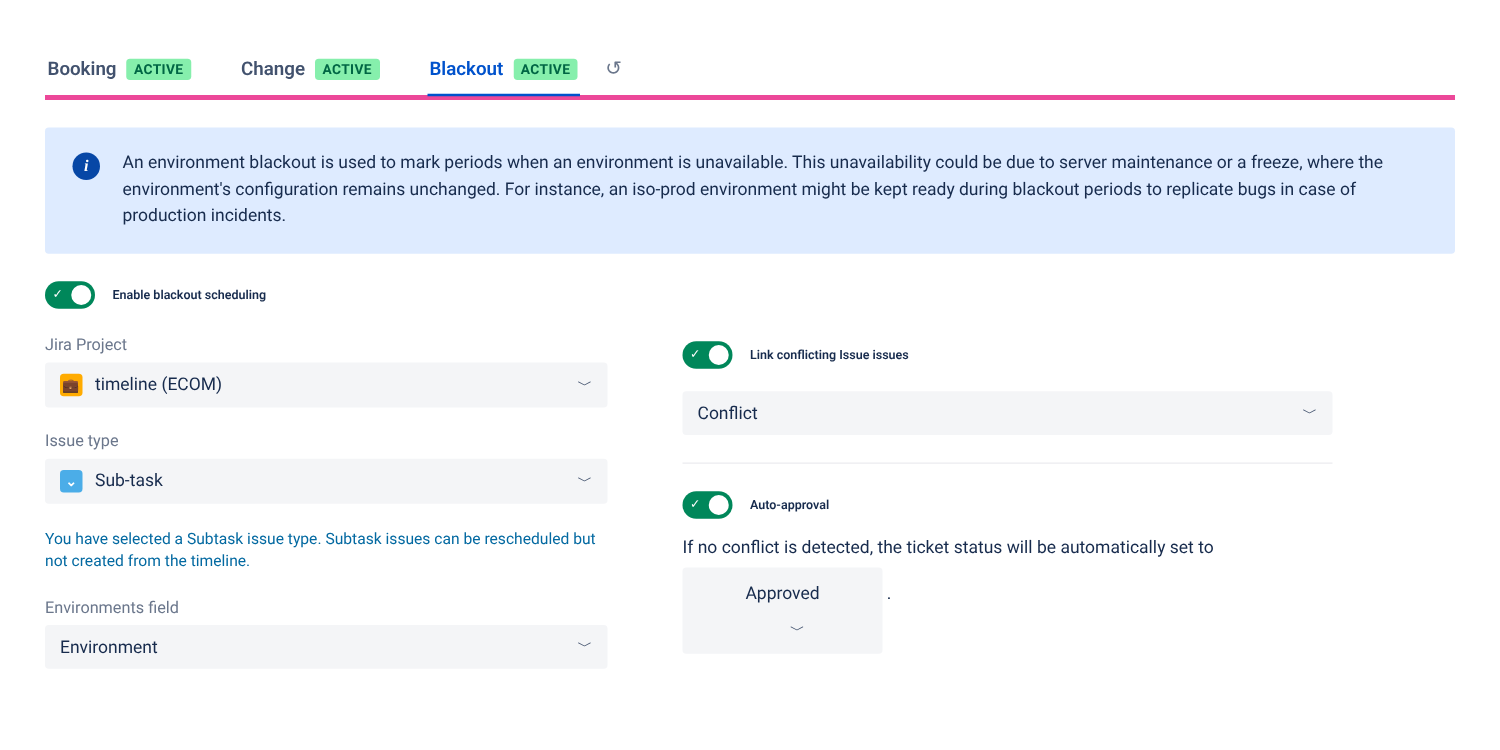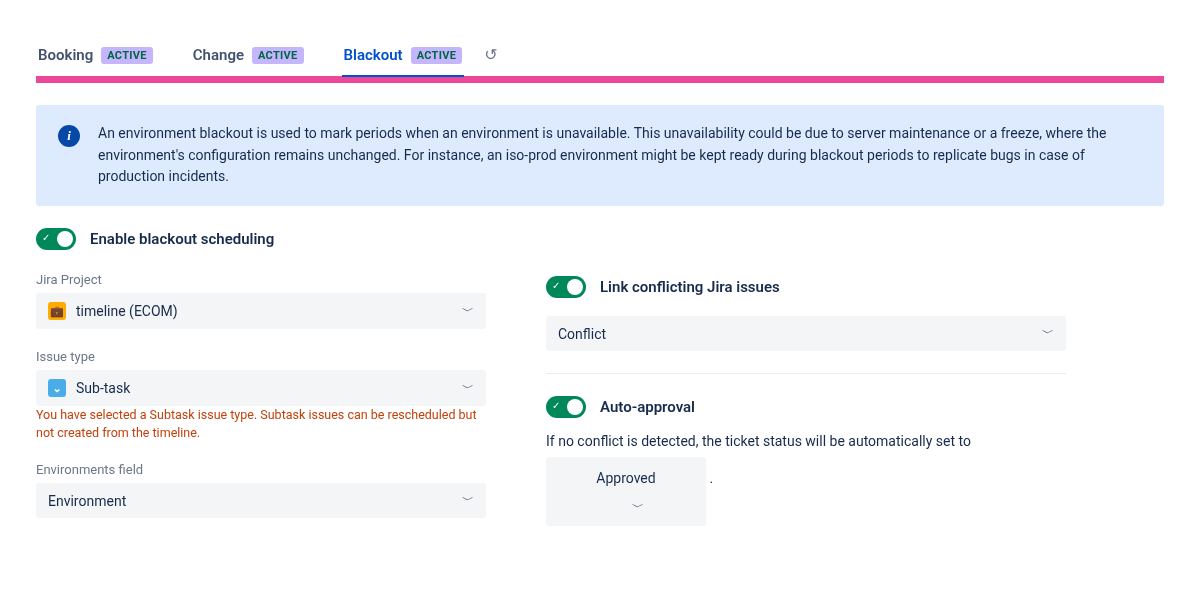--- a/index.html
+++ b/index.html
@@ -10,21 +10,21 @@
     color: #172B4D;
     font-size: 14px;
   }
   .page { padding: 40px 36px 24px 36px; width: 1200px; }
 
   
   .tabs {
     display: flex;
     align-items: center;
     gap: 36px;
-    border-bottom: 7px solid #ec4899;
+    border-bottom: 4px solid #ec4899;
     padding-bottom: 0;
   }
   .tab {
     display: flex;
     align-items: center;
     gap: 8px;
     padding: 6px 2px 12px 2px;
     cursor: pointer;
     color: #42526E;
     font-size: 15px;
@@ -35,21 +35,21 @@
     color: #0052CC;
   }
   .tab.selected::after {
     content: "";
     position: absolute;
     left: 0; right: 0; bottom: -1px;
     height: 2px;
     background: #0052CC;
   }
   .badge {
-    background: #c4b5fd;
+    background: #86efac;
     color: #006644;
     font-size: 11px;
     font-weight: 700;
     letter-spacing: 0.3px;
     padding: 2px 6px;
     border-radius: 3px;
   }
   .undo-btn {
     color: #6B778C;
     font-size: 16px;
@@ -109,21 +109,21 @@
     content: "";
     position: absolute;
     right: 3px; top: 3px;
     width: 16px; height: 16px;
     background: #fff;
     border-radius: 50%;
   }
   .toggle-label {
     font-weight: 600;
     color: #172B4D;
-    font-size: 15px;
+    font-size: 10px;
   }
 
   
   .cols {
     display: flex;
     gap: 60px;
     margin-top: 22px;
   }
   .col { flex: 0 0 auto; }
   .col-left { width: 450px; }
@@ -155,24 +155,24 @@
     display:flex; align-items:center; justify-content:center;
     font-size: 11px;
   }
   .type-icon {
     width: 18px; height: 18px; border-radius: 3px;
     background: #4BADE8;
     display:flex; align-items:center; justify-content:center;
     color:#fff; font-size:11px; font-weight:700;
   }
   .helper {
-    color: #c2410c;
+    color: #0369a1;
     font-size: 12.5px;
     line-height: 1.45;
-    margin-top: 0;
+    margin-top: 20px;
   }
   .divider {
     border-top: 1px solid #ebecf0;
     margin: 22px 0;
   }
   .inline-row {
     color: #172B4D;
     line-height: 2.2;
   }
 </style>
@@ -240,21 +240,21 @@
             <span>Environment</span>
           </span>
           <span class="chev">﹀</span>
         </div>
       </div>
     </div>
 
     <div class="col col-right">
       <div class="toggle-row" style="margin-top:0">
         <div class="toggle"></div>
-        <div class="toggle-label">Link conflicting Jira issues</div>
+        <div class="toggle-label">Link conflicting Issue issues</div>
       </div>
 
       <div class="field" style="margin-top:18px">
         <div class="select">
           <span class="left">
             <span>Conflict</span>
           </span>
           <span class="chev">﹀</span>
         </div>
       </div>

